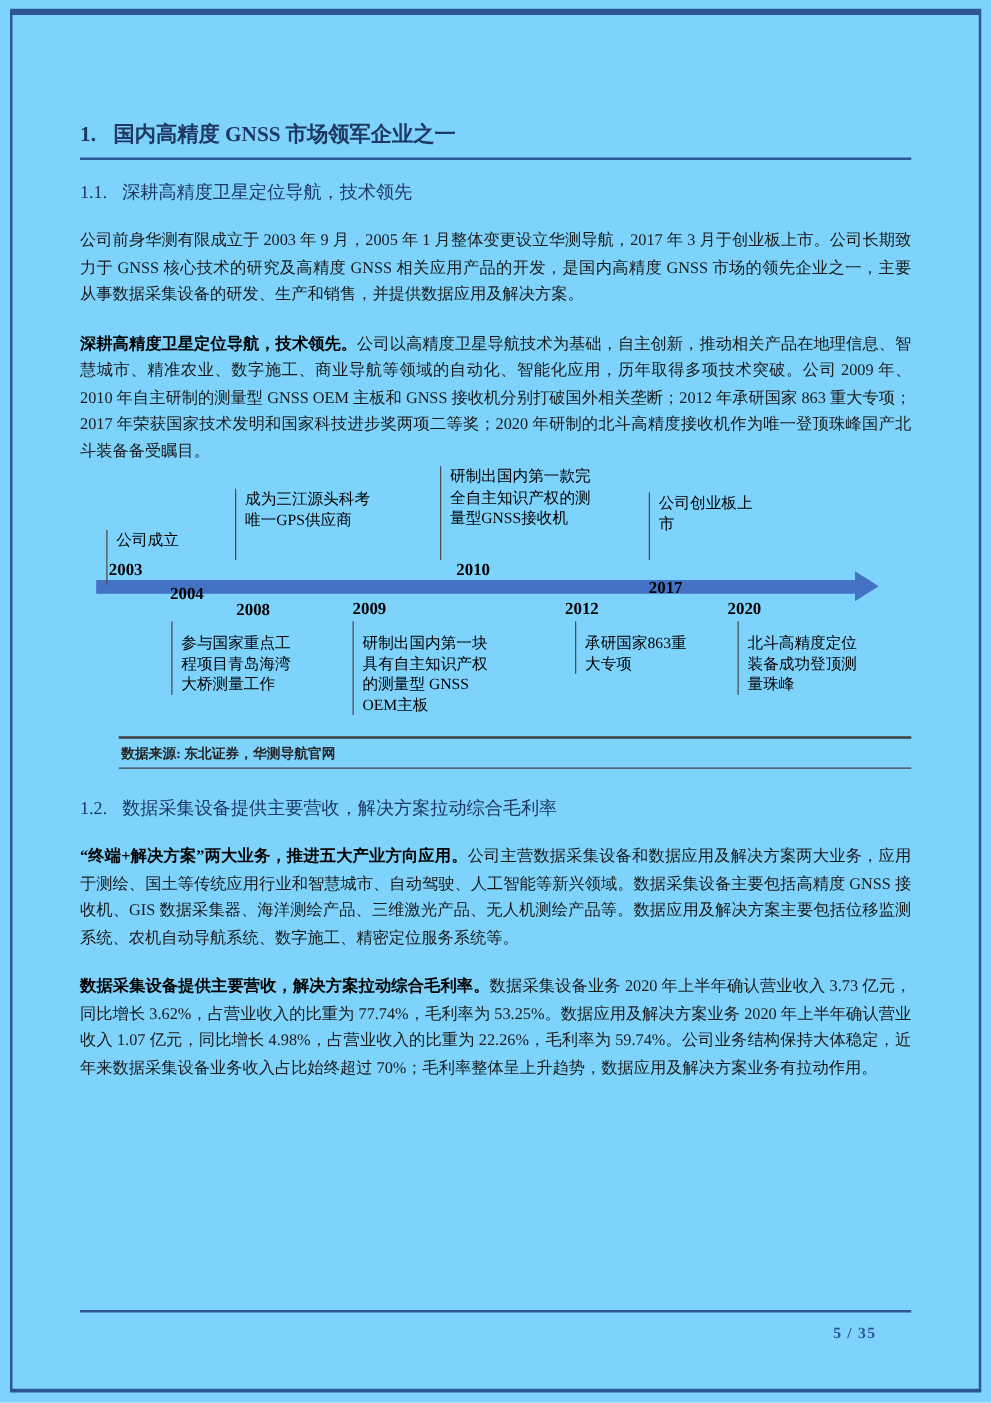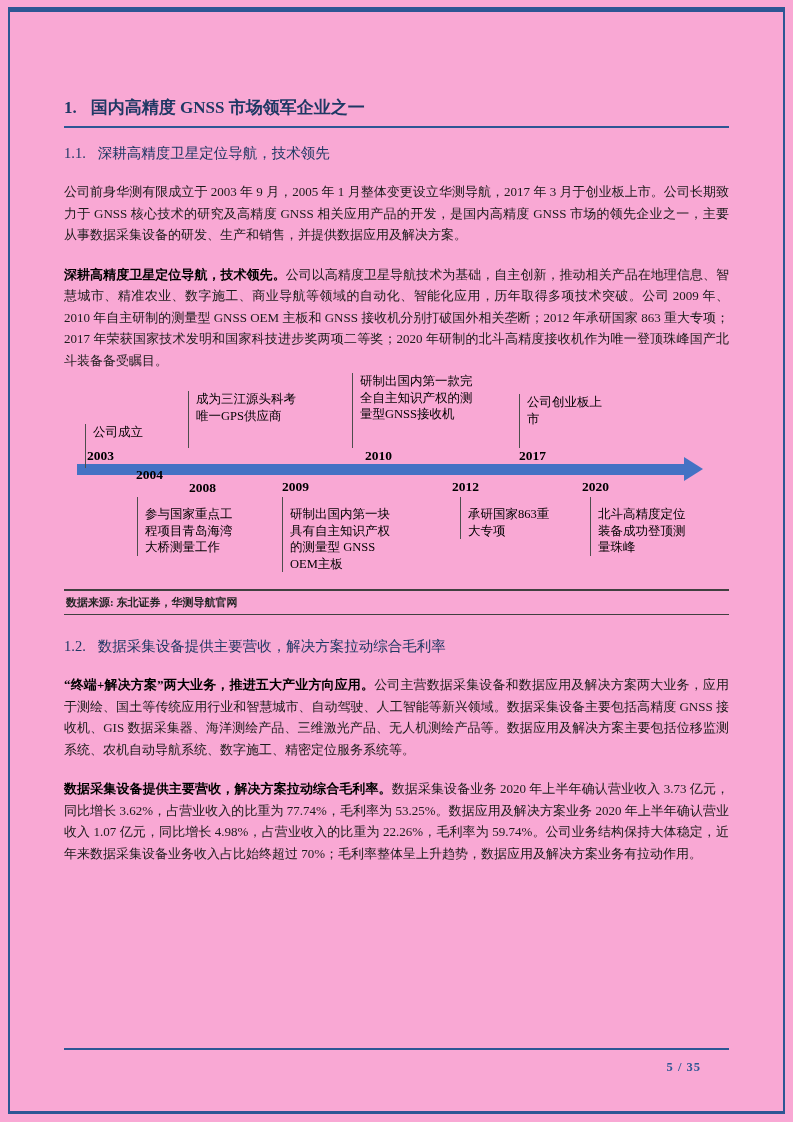--- a/index.html
+++ b/index.html
@@ -4,21 +4,21 @@
 <style>
   * { margin: 0; padding: 0; box-sizing: border-box; }
   html, body { background: #ffffff; }
   body {
     width: 793px; height: 1122px;
     position: relative;
     font-family: "Liberation Serif", "DejaVu Serif", serif;
     color: #1a1a1a;
     overflow: hidden;
   }
-  .page { position: absolute; inset: 0; background: #f9a8d4; text-decoration: underline; }
+  .page { position: absolute; inset: 0; background: #7dd3fc; text-decoration: underline; }
   .page-frame {
     position: absolute; top: 7px; left: 8px; right: 8px; bottom: 8px;
     border-top: 5px solid var(--frame, #2D5694);
     border-left: 2px solid var(--frame, #2D5694);
     border-right: 2px solid var(--frame, #2D5694);
     border-bottom: 3px solid var(--frame, #2D5694);
     pointer-events: none;
   }
   .content { position: absolute; top: 0; left: 64px; width: 665px; }
 
@@ -40,40 +40,40 @@
     margin-top: 16px;
     border-top: 2px solid var(--rule, #404040);
     border-bottom: 1px solid var(--rule, #404040);
     padding: 6px 2px 5px;
     font-weight: bold; font-size: 13px; color: #111;
   }
   .fig-source {
     border-top: 2px solid var(--rule, #404040);
     border-bottom: 1px solid var(--rule, #404040);
     padding: 4px 2px;
-    font-size: 11px; font-weight: bold; color: #262626;
+    font-size: 11px; font-weight: bold; color: #262626; margin-left: 31px;
   }
 
   .timeline { position: relative; height: 218px; }
   .tl-arrow {
     position: absolute; left: 13px; top: 93px; width: 607px; height: 11px;
     background: var(--arrow, #4472C4);
   }
   .tl-arrow::after {
     content: ""; position: absolute; left: 100%; top: -7px;
     width: 0; height: 0;
     border-left: 19px solid var(--arrow, #4472C4);
     border-top: 12px solid transparent;
     border-bottom: 12px solid transparent;
   }
   .tl-year { position: absolute; font-weight: bold; font-size: 13.5px; color: #000; }
   .yr-2003 { left: 23px;  top: 77px; }
   .yr-2008 { left: 125px; top: 77px; margin-top: 32px; }
   .yr-2010 { left: 301px; top: 77px; }
-  .yr-2017 { left: 455px; top: 77px; }
+  .yr-2017 { left: 455px; top: 91px; }
   .yr-2004 { left: 72px;  top: 96px; text-align: center; }
   .yr-2009 { left: 218px; top: 108px; }
   .yr-2012 { left: 388px; top: 108px; }
   .yr-2020 { left: 518px; top: 108px; }
 
   .ms { position: absolute; border-left: 1px solid #4d4d4d; }
   .ms-text { padding-left: 7px; font-size: 12.5px; line-height: 16.5px; color: #000; }
   .ms-bottom .ms-text { padding-top: 9px; }
   .ms-t1 { left: 21px;  top: 33px; height: 44px; width: 88px; margin-top: 20px; }
   .ms-t2 { left: 124px; top: 20px; height: 57px; width: 110px; }

